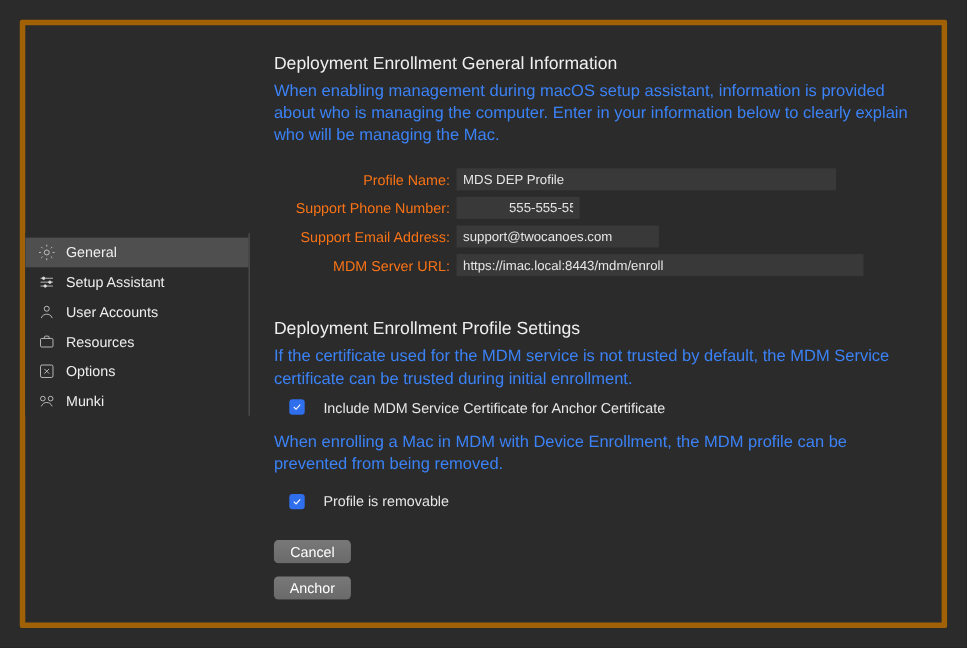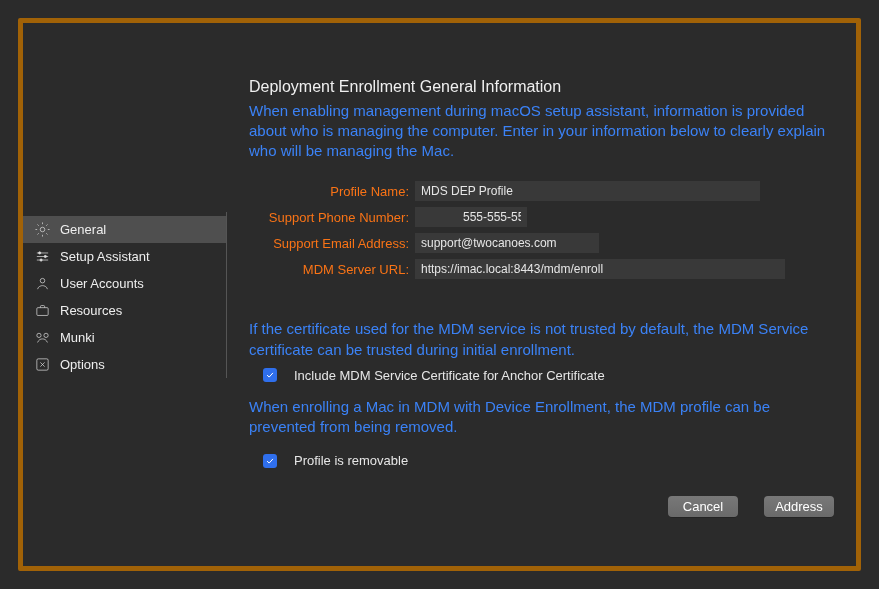--- a/index.html
+++ b/index.html
@@ -113,22 +113,23 @@
       display: flex;
       align-items: center;
       justify-content: center;
       flex-shrink: 0;
     }
     .checkbox svg { stroke: #fff; stroke-width: 2.4; fill: none; }
 
     .footer {
       display: flex;
       justify-content: flex-end;
-      gap: 26px;
+      gap: 12px;
       padding-top: 14px;
+      flex-direction: column;
     }
     .btn {
       background: linear-gradient(#787878, #6a6a6a);
       border: none;
       border-radius: 4px;
       color: #fff;
       font-size: 13px;
       height: 21px;
       width: 70px;
       cursor: default;
@@ -182,39 +183,39 @@
               <rect x="4" y="8" width="16" height="11" rx="1.5"></rect>
               <path d="M9 8V6.5a1.5 1.5 0 0 1 1.5-1.5h3A1.5 1.5 0 0 1 15 6.5V8"></path>
             </svg>
         </span>
         <span class="sidebar-label">Resources</span>
       </div>
 
       <div class="sidebar-item">
         <span class="sidebar-icon">
           <svg viewBox="0 0 24 24" width="17" height="17">
+              <rect x="4" y="4" width="16" height="16" rx="2"></rect>
+              <line x1="9" y1="9" x2="15" y2="15"></line>
+              <line x1="15" y1="9" x2="9" y2="15"></line>
+            </svg>
+        </span>
+        <span class="sidebar-label">Options</span>
+      </div>
+
+      <div class="sidebar-item">
+        <span class="sidebar-icon">
+          <svg viewBox="0 0 24 24" width="17" height="17">
               <circle cx="7" cy="9" r="3"></circle>
               <circle cx="17" cy="9" r="3"></circle>
               <path d="M5 19c2-4 4-5 7-5s5 1 7 5"></path>
             </svg>
         </span>
         <span class="sidebar-label">Munki</span>
       </div>
 
-      <div class="sidebar-item">
-        <span class="sidebar-icon">
-          <svg viewBox="0 0 24 24" width="17" height="17">
-              <rect x="4" y="4" width="16" height="16" rx="2"></rect>
-              <line x1="9" y1="9" x2="15" y2="15"></line>
-              <line x1="15" y1="9" x2="9" y2="15"></line>
-            </svg>
-        </span>
-        <span class="sidebar-label">Options</span>
-      </div>
-
     </div>
 
     <div class="main">
       <div class="content-scroll">
 
         <h2>Deployment Enrollment General Information</h2>
         <p class="desc">When enabling management during macOS setup assistant, information is provided about who is managing the computer. Enter in your information below to clearly explain who will be managing the Mac.</p>
 
         <div class="form">
           <label class="form-label">Profile Name:</label>
@@ -224,20 +225,21 @@
           <input class="form-input w-sm" value="555-555-5555" style="">
 
           <label class="form-label">Support Email Address:</label>
           <input class="form-input w-md" value="support@twocanoes.com" style="">
 
           <label class="form-label">MDM Server URL:</label>
           <input class="form-input w-xl" value="https://imac.local:8443/mdm/enroll" style="">
         </div>
 
         <div class="section2">
+          <h2>Deployment Enrollment Profile Settings</h2>
           <p class="desc" style="margin-bottom:6px;">If the certificate used for the MDM service is not trusted by default, the MDM Service certificate can be trusted during initial enrollment.</p>
 
           <div class="checkbox-row">
             <span class="checkbox">
               <svg viewBox="0 0 24 24" width="10" height="10">
                   <polyline points="5 12 10 17 19 7"></polyline>
                 </svg>
             </span>
             <span>Include MDM Service Certificate for Anchor Certificate</span>
           </div>
@@ -251,17 +253,17 @@
                 </svg>
             </span>
             <span>Profile is removable</span>
           </div>
         </div>
 
       </div>
 
       <div class="footer">
         <button class="btn">Cancel</button>
-        <button class="btn">Address</button>
+        <button class="btn">Anchor</button>
       </div>
     </div>
   </div>
 </div>
 
 </body></html>

